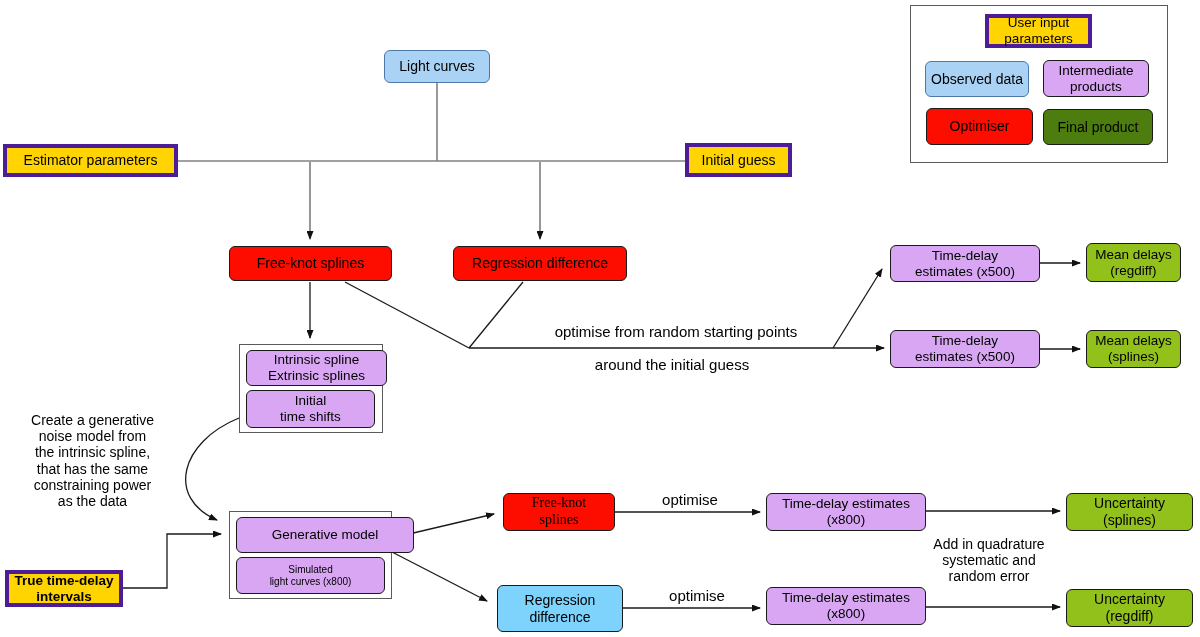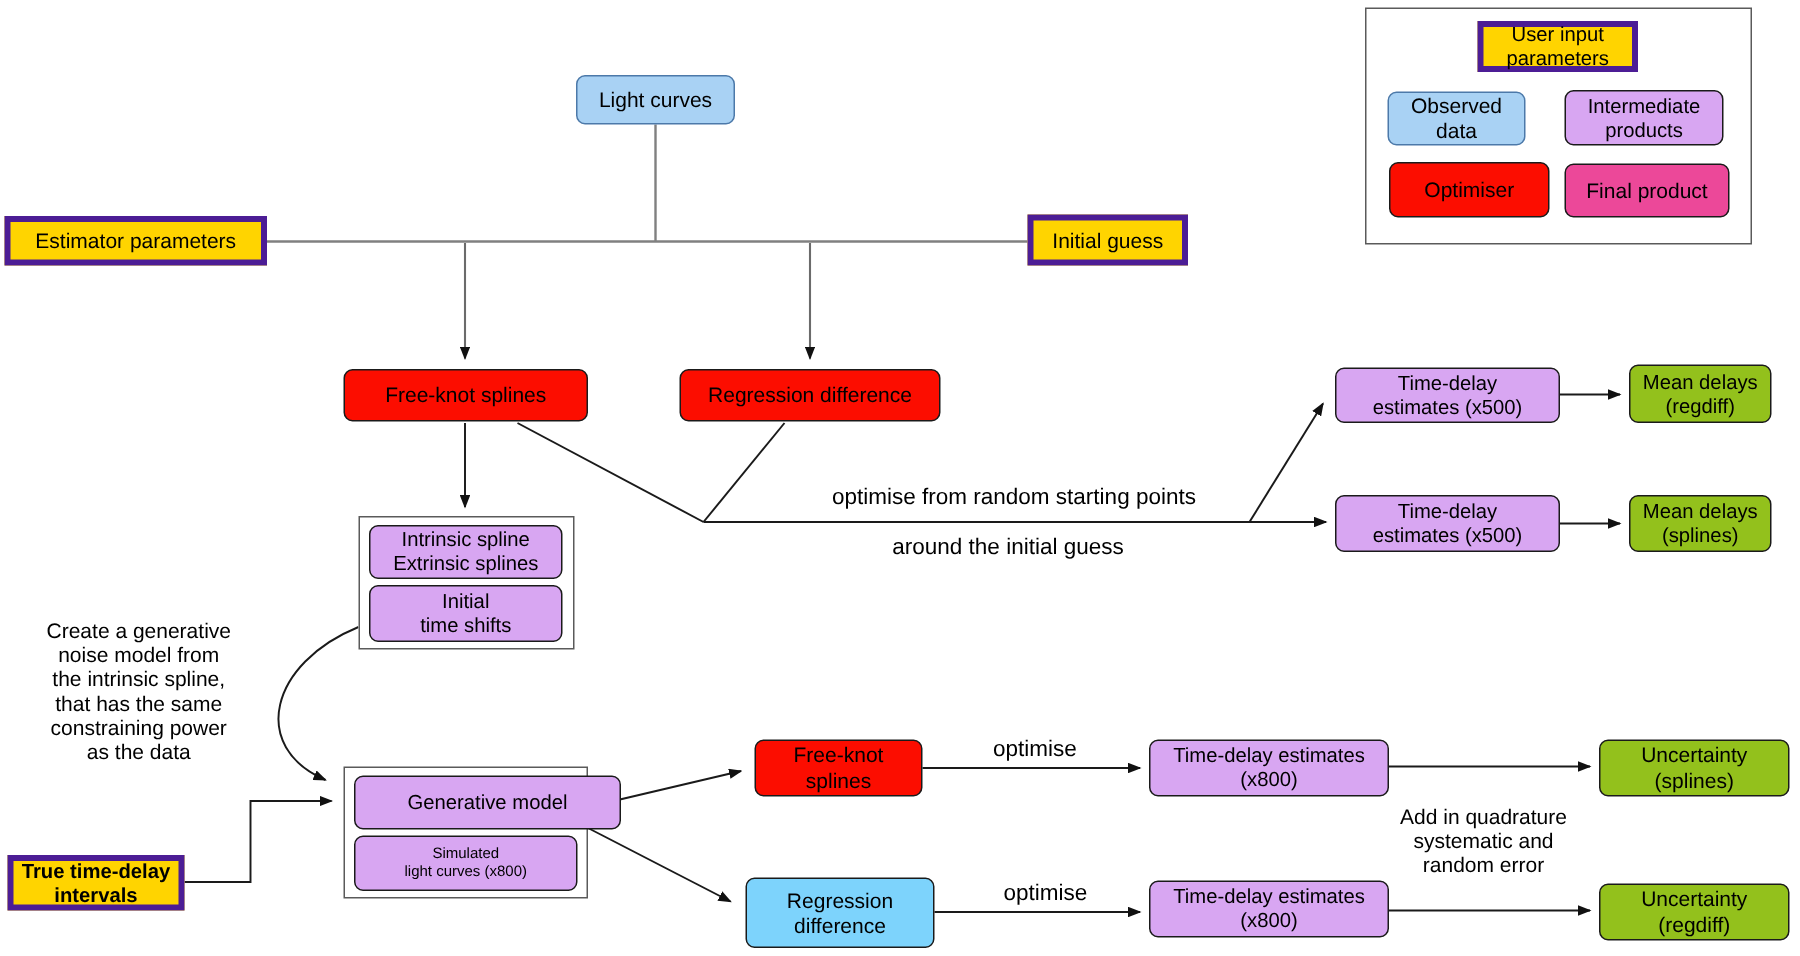--- a/index.html
+++ b/index.html
@@ -65,21 +65,21 @@
   </svg>
 
   <div class="node blue" style="left: 384px; top: 50px; width: 106px; height: 33px; background-color: rgb(169, 210, 244);">Light curves</div>
   <div class="node sq" style="left: 3px; top: 144px; width: 175px; height: 33px; background-color: rgb(255, 212, 0);">Estimator parameters</div>
   <div class="node sq" style="left: 685px; top: 143px; width: 107px; height: 34px; background-color: rgb(255, 212, 0);">Initial guess</div>
 
   <div class="node" style="left: 229px; top: 246px; width: 163px; height: 35px; background-color: rgb(252, 13, 0);">Free-knot splines</div>
   <div class="node" style="left: 453px; top: 246px; width: 174px; height: 35px; background-color: rgb(252, 13, 0);">Regression difference</div>
 
   <div class="group" style="left:239px;top:344px;width:144px;height:89px;"></div>
-  <div class="node" style="left: 246px; top: 350px; width: 129px; height: 36px; font-size: 13.5px; background-color: rgb(216, 166, 242);">Intrinsic spline
+  <div class="node" style="left: 246px; top: 350px; width: 141px; height: 36px; font-size: 13.5px; background-color: rgb(216, 166, 242);">Intrinsic spline
 Extrinsic splines</div>
   <div class="node" style="left: 246px; top: 390px; width: 129px; height: 38px; font-size: 13.5px; background-color: rgb(216, 166, 242);">Initial
 time shifts</div>
 
   <div class="node" style="left: 890px; top: 245px; width: 150px; height: 37px; font-size: 13.5px; background-color: rgb(216, 166, 242);">Time-delay
 estimates (x500)</div>
   <div class="node" style="left: 890px; top: 330px; width: 150px; height: 38px; font-size: 13.5px; background-color: rgb(216, 166, 242);">Time-delay
 estimates (x500)</div>
   <div class="node" style="left: 1086px; top: 243px; width: 95px; height: 39px; font-size: 13.5px; background-color: rgb(147, 193, 28);">Mean delays
 (regdiff)</div>
@@ -87,21 +87,21 @@
 (splines)</div>
 
   <div class="node sq" style="left: 5px; top: 570px; width: 118px; height: 37px; font-size: 13.5px; background-color: rgb(255, 212, 0); font-weight: bold;">True time-delay
 intervals</div>
 
   <div class="group" style="left:229px;top:511px;width:163px;height:88px;"></div>
   <div class="node" style="left: 236px; top: 517px; width: 178px; height: 36px; font-size: 13.5px; background-color: rgb(216, 166, 242);">Generative model</div>
   <div class="node" style="left: 236px; top: 557px; width: 149px; height: 37px; font-size: 10px; background-color: rgb(216, 166, 242);">Simulated
 light curves (x800)</div>
 
-  <div class="node" style="left: 503px; top: 493px; width: 112px; height: 38px; background-color: rgb(252, 13, 0);">Free-knot
+  <div class="node" style="left: 503px; top: 493px; width: 112px; height: 38px; background-color: rgb(252, 13, 0); font-family: Liberation Serif, serif;">Free-knot
 splines</div>
   <div class="node" style="left: 497px; top: 585px; width: 126px; height: 47px; background-color: #7dd3fc;">Regression
 difference</div>
 
   <div class="node" style="left: 766px; top: 493px; width: 160px; height: 38px; font-size: 13.5px; background-color: rgb(216, 166, 242);">Time-delay estimates
 (x800)</div>
   <div class="node" style="left: 766px; top: 587px; width: 160px; height: 38px; font-size: 13.5px; background-color: rgb(216, 166, 242);">Time-delay estimates
 (x800)</div>
   <div class="node" style="left: 1066px; top: 493px; width: 127px; height: 38px; background-color: rgb(147, 193, 28);">Uncertainty
 (splines)</div>
@@ -118,19 +118,19 @@
 as the data</div>
   <div class="annot" style="left:640px;top:492px;width:100px;">optimise</div>
   <div class="annot" style="left:647px;top:588px;width:100px;">optimise</div>
   <div class="annot small" style="left:914px;top:536px;width:150px;">Add in quadrature
 systematic and
 random error</div>
 
   <div class="legend-frame" style="left:910px;top:5px;width:258px;height:158px;"></div>
   <div class="node sq" style="left: 985px; top: 14px; width: 107px; height: 34px; font-size: 13.5px; background-color: rgb(255, 212, 0);">User input
 parameters</div>
-  <div class="node blue" style="left: 925px; top: 61px; width: 92px; height: 36px; background-color: rgb(169, 210, 244);">Observed data</div>
+  <div class="node blue" style="left: 925px; top: 61px; width: 104px; height: 36px; background-color: rgb(169, 210, 244);">Observed data</div>
   <div class="node" style="left: 1043px; top: 60px; width: 106px; height: 37px; font-size: 13.5px; background-color: rgb(216, 166, 242);">Intermediate
 products</div>
   <div class="node" style="left: 926px; top: 108px; width: 107px; height: 37px; background-color: rgb(252, 13, 0);">Optimiser</div>
-  <div class="node" style="left: 1043px; top: 109px; width: 110px; height: 36px; background-color: #ec4899;">Final product</div>
+  <div class="node" style="left: 1043px; top: 109px; width: 110px; height: 36px; background-color: #4d7c0f;">Final product</div>
 
 </div>
 
 </body></html>

